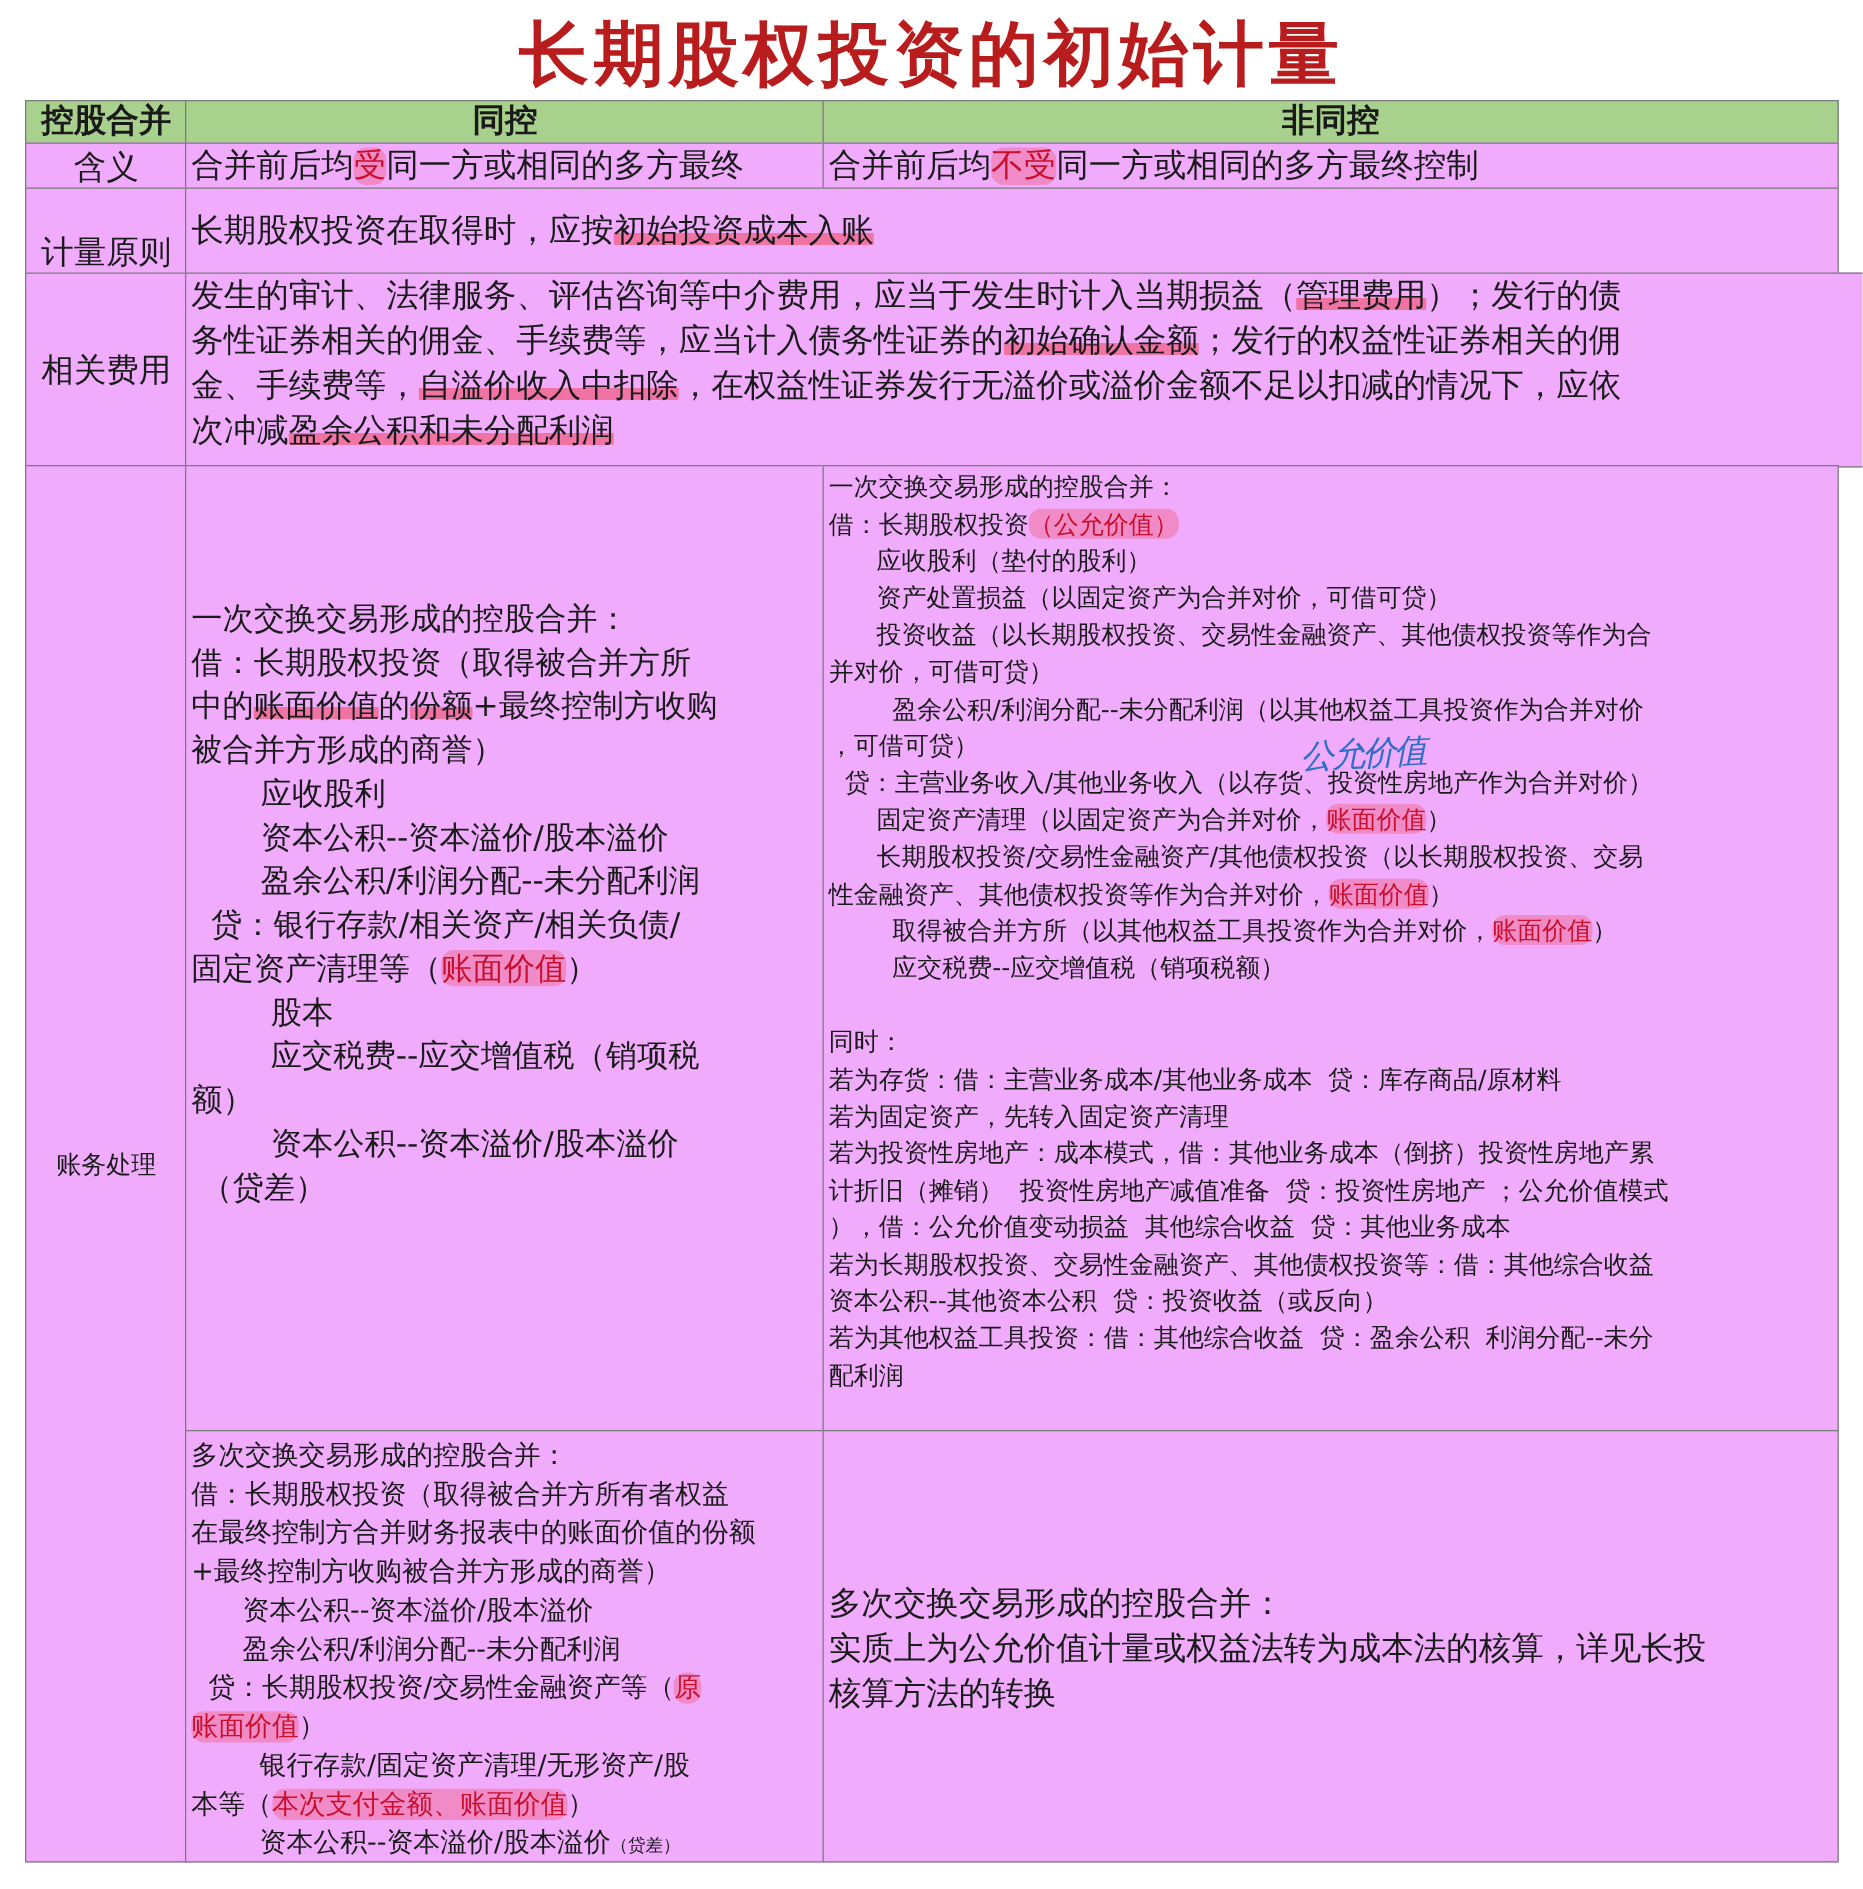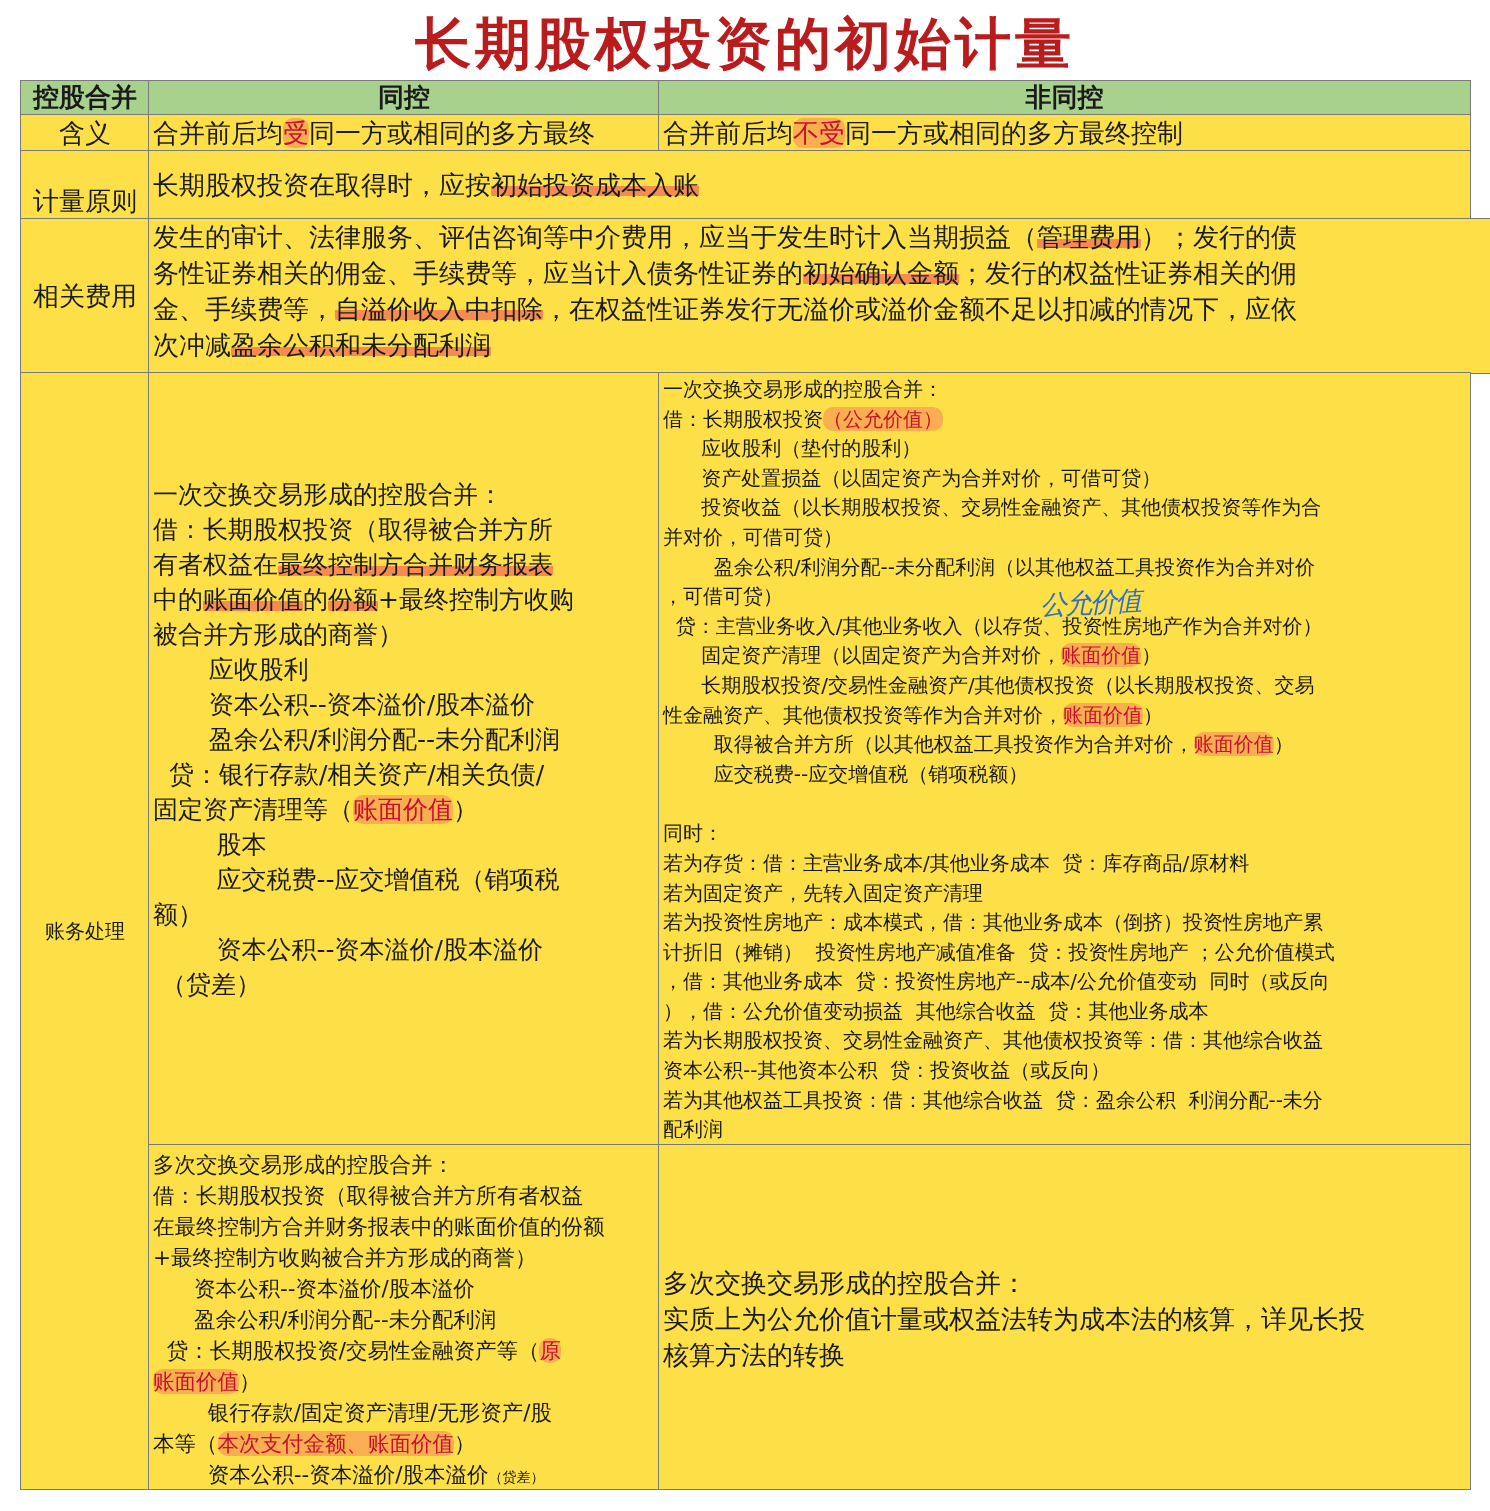--- a/index.html
+++ b/index.html
@@ -8,21 +8,21 @@
       font-family: "DejaVu Sans", "Liberation Sans", sans-serif; color: #1a1a1a;
     }
     .title {
       position: absolute; left: 0; top: 8px; width: 1490px; text-align: center;
       font-size: 56px; font-weight: bold; letter-spacing: 4px; color: #b91c1c;
       line-height: 72px;
     }
     .grid { position: absolute; left: 20px; top: 80px; width: 1451px; height: 1410px; }
     .cell {
       position: absolute; box-sizing: border-box; border: 1.5px solid #7a7a7a;
-      overflow: hidden; background: #fde047;
+      overflow: hidden; background: #f0abfc;
     }
     .hdr { background: #a9d18e; font-weight: bold; font-size: 26px; text-align: center; line-height: 32px; }
     .lbl { font-size: 26px; display: flex; align-items: center; justify-content: center; text-align: center; }
     .lbl.small { font-size: 20px; }
     .txt { font-size: 25px; line-height: 35px; padding: 0 4px; }
     .txt.lg { font-size: 26px; line-height: 36px; }
     .txt.sm { font-size: 20px; line-height: 29.6px; }
     .txt.md { font-size: 21.5px; line-height: 31px; }
     .line { white-space: pre; }
     .hl {
@@ -71,21 +71,20 @@
     <div class="line"><span>次冲减</span><span class="hl">盈余公积和未分配利润</span></div>
   </div>
 
   <div class="cell lbl small" style="left:0;top:292px;width:130px;height:1118px;">
       <span>账务处理</span>
     </div>
 
   <div class="cell txt" style="left:128px;top:292px;width:512px;height:774px;padding-top:104px;">
     <div class="line">一次交换交易形成的控股合并：</div>
     <div class="line">借：长期股权投资（取得被合并方所</div>
-    <div class="line"><span>有者权益在</span><span class="hl">最终控制方合并财务报表</span></div>
     <div class="line"><span>中的</span><span class="hl">账面价值</span><span>的</span><span class="hl">份额</span><span>+最终控制方收购</span></div>
     <div class="line">被合并方形成的商誉）</div>
     <div class="line">       应收股利</div>
     <div class="line">       资本公积--资本溢价/股本溢价</div>
     <div class="line">       盈余公积/利润分配--未分配利润</div>
     <div class="line">  贷：银行存款/相关资产/相关负债/</div>
     <div class="line"><span>固定资产清理等（</span><span class="hl-strong">账面价值</span><span>）</span></div>
     <div class="line">        股本</div>
     <div class="line">        应交税费--应交增值税（销项税</div>
     <div class="line">额）</div>
@@ -107,21 +106,20 @@
     <div class="line">      长期股权投资/交易性金融资产/其他债权投资（以长期股权投资、交易</div>
     <div class="line"><span>性金融资产、其他债权投资等作为合并对价，</span><span class="hl-strong">账面价值</span><span>）</span></div>
     <div class="line"><span>        取得被合并方所（以其他权益工具投资作为合并对价，</span><span class="hl-strong">账面价值</span><span>）</span></div>
     <div class="line">        应交税费--应交增值税（销项税额）</div>
     <div style="height:30px;"></div>
     <div class="line">同时：</div>
     <div class="line">若为存货：借：主营业务成本/其他业务成本  贷：库存商品/原材料</div>
     <div class="line">若为固定资产，先转入固定资产清理</div>
     <div class="line">若为投资性房地产：成本模式，借：其他业务成本（倒挤）投资性房地产累</div>
     <div class="line">计折旧（摊销）  投资性房地产减值准备  贷：投资性房地产 ；公允价值模式</div>
-    <div class="line">，借：其他业务成本  贷：投资性房地产--成本/公允价值变动  同时（或反向</div>
     <div class="line">），借：公允价值变动损益  其他综合收益  贷：其他业务成本</div>
     <div class="line">若为长期股权投资、交易性金融资产、其他债权投资等：借：其他综合收益</div>
     <div class="line">资本公积--其他资本公积  贷：投资收益（或反向）</div>
     <div class="line">若为其他权益工具投资：借：其他综合收益  贷：盈余公积  利润分配--未分</div>
     <div class="line">配利润</div>
   </div>
 
   <div class="cell txt md" style="left:128px;top:1064px;width:512px;height:346px;padding-top:4px;">
     <div class="line">多次交换交易形成的控股合并：</div>
     <div class="line">借：长期股权投资（取得被合并方所有者权益</div>

